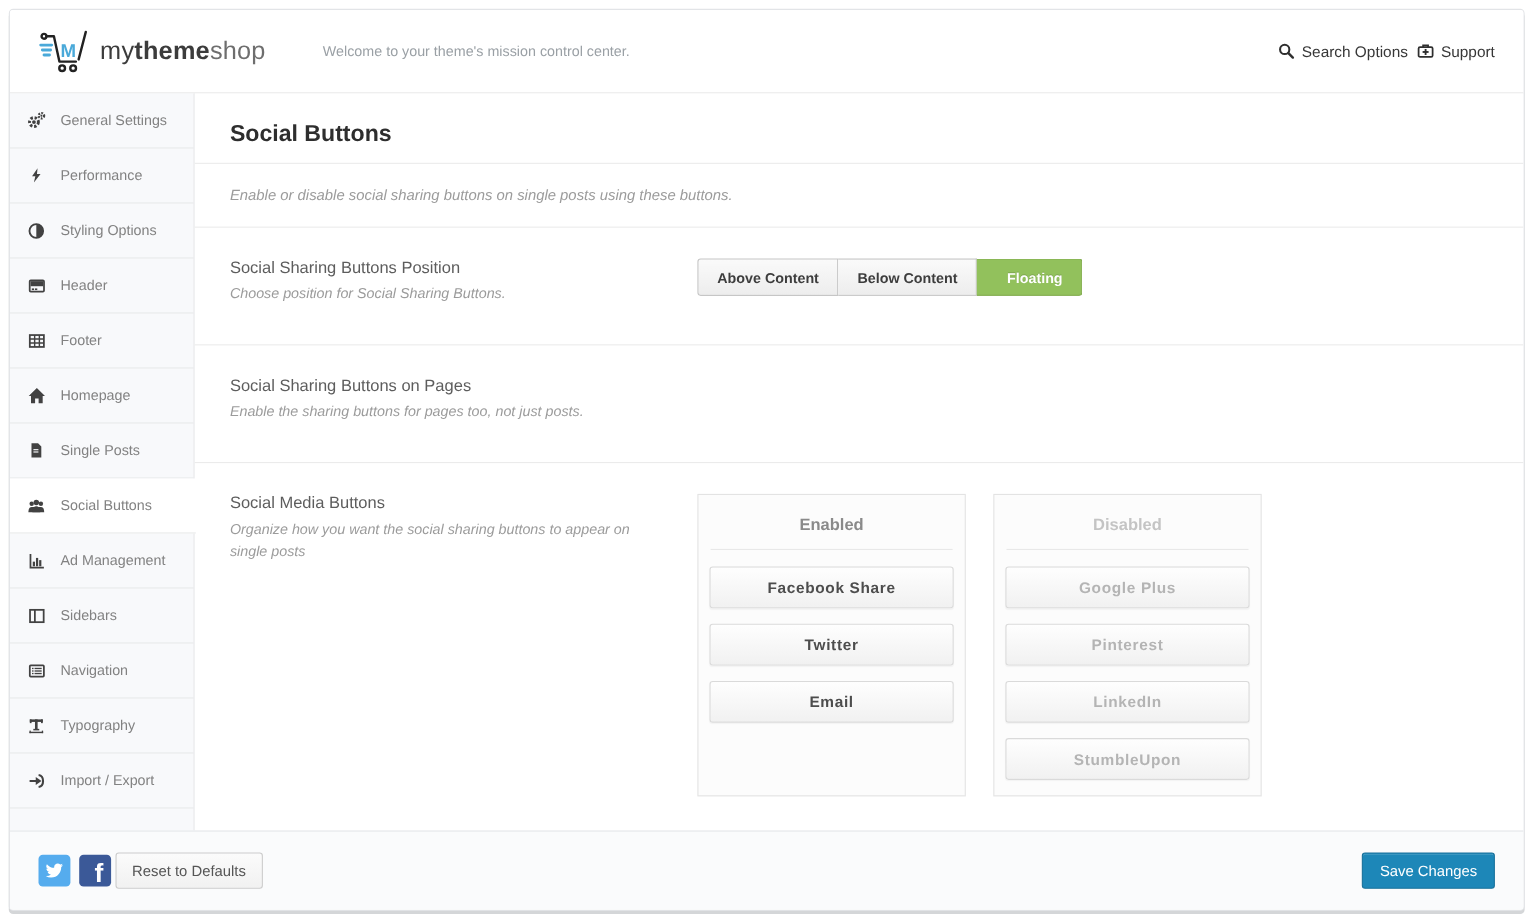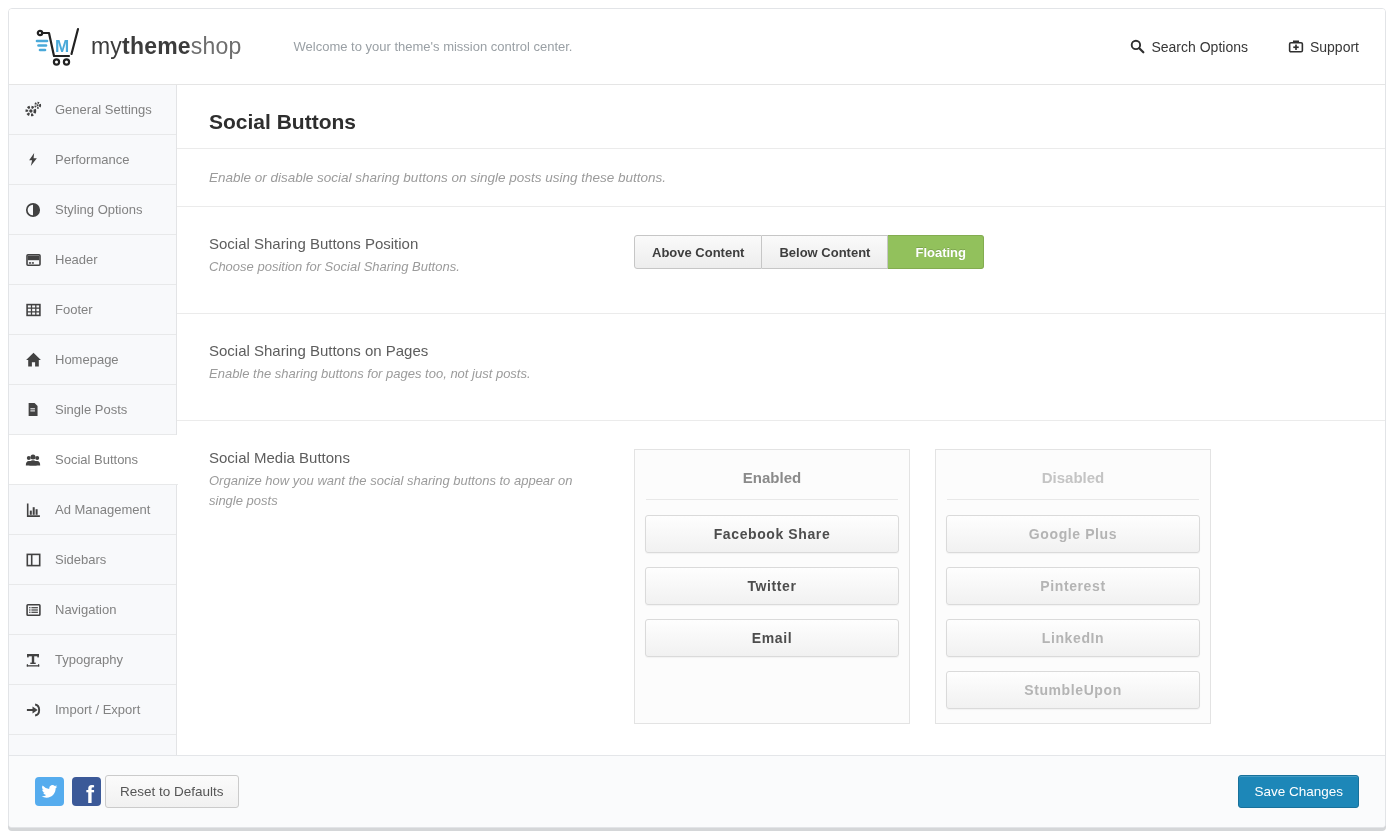--- a/index.html
+++ b/index.html
@@ -10,21 +10,21 @@
     box-shadow:0 3px 0 #d4d6d8; overflow:hidden; display:flex; flex-direction:column; }
 
   
   .topbar { height:76px; flex:0 0 76px; display:flex; align-items:center;
     padding:0 26px; border-bottom:1px solid #e5e5e5; background:#fff; }
   .brand { display:flex; align-items:center; gap:10px; }
   .brand-text { font-size:23px; color:#3c3c3c; letter-spacing:.2px; }
   .brand-text b { font-weight:bold; }
   .brand-text .shop { color:#6e6e6e; font-weight:normal; }
   .welcome { margin-left:52px; font-size:13px; color:#9aa0a5; }
-  .top-links { margin-left:auto; display:flex; align-items:center; gap:40px;justify-content:center; }
+  .top-links { margin-left:auto; display:flex; align-items:center; gap:8px;justify-content:center; }
   .top-link { display:flex; align-items:center; gap:6px; font-size:14px;
     color:#373737; cursor:pointer; }
 
   
   .body { flex:1; display:flex; min-height:0; }
   .sidebar { width:168px; flex:0 0 168px; background:#f8f9fb;
     border-right:1px solid #e3e4e6; }
   .side-item { height:50px; display:flex; align-items:center; gap:13px;
     padding-left:15px; border-bottom:1px solid #e8e9ea; cursor:pointer; }
   .side-item .ic { width:18px; display:flex; justify-content:center; }
@@ -60,21 +60,21 @@
     box-shadow:0 1px 1px rgba(0,0,0,.08); margin-top:2px; }
   .tog { height:32px; padding:0 18px; display:flex; align-items:center;
     font-size:13px; font-weight:bold; cursor:pointer; }
   .tog.off { background:#d86e58; color:#fff; border:1px solid #c25a44;
     border-radius:4px 0 0 4px; text-shadow:0 -1px 0 rgba(0,0,0,.12); }
   .tog.on { background:linear-gradient(#f8f8f8,#eee); color:#3d3d3d;
     border:1px solid #c9c9c9; border-left:none; border-radius:0 4px 4px 0; }
 
   
   .dd-cols { display:flex; gap:25px; }
-  .dd-panel { width:276px; border:1px solid #e3e3e3; background:#fcfcfc;
+  .dd-panel { width:244px; border:1px solid #e3e3e3; background:#fcfcfc;
     padding:10px 10px 12px; }
   .dd-title { text-align:center; font-size:15px; font-weight:bold; color:#8a8a8a;
     padding:9px 0 13px; border-bottom:1px solid #e8e8e8; margin:0 1px 15px; }
   .dd-panel.disabled .dd-title { color:#c4c4c4; }
   .dd-item { height:38px; display:flex; align-items:center; justify-content:center;
     border:1px solid #dadada; border-radius:3px; margin-bottom:14px; cursor:move;
     background:linear-gradient(#fefefe,#f1f1f1); box-shadow:0 1px 1px rgba(0,0,0,.04);
     font-size:14px; font-weight:bold; color:#4d4d4d; letter-spacing:.6px; }
   .dd-item:last-child { margin-bottom:2px; }
   .dd-panel.disabled .dd-item { color:#b4b4b4; }

